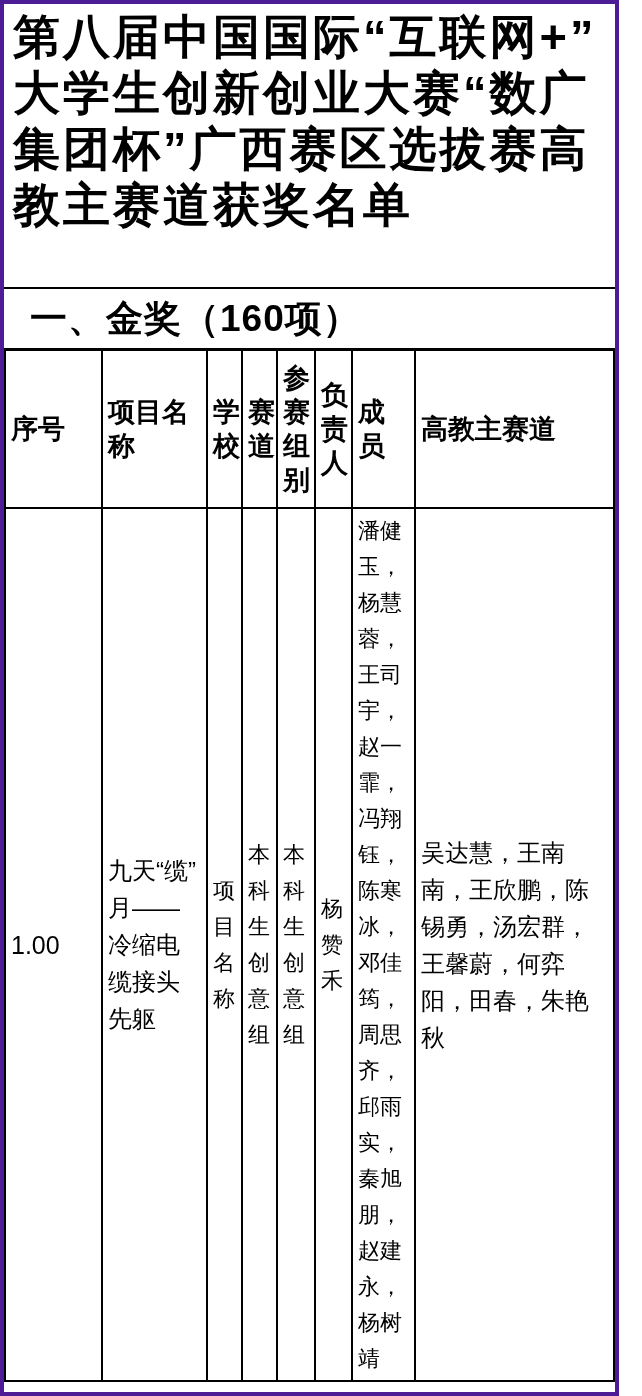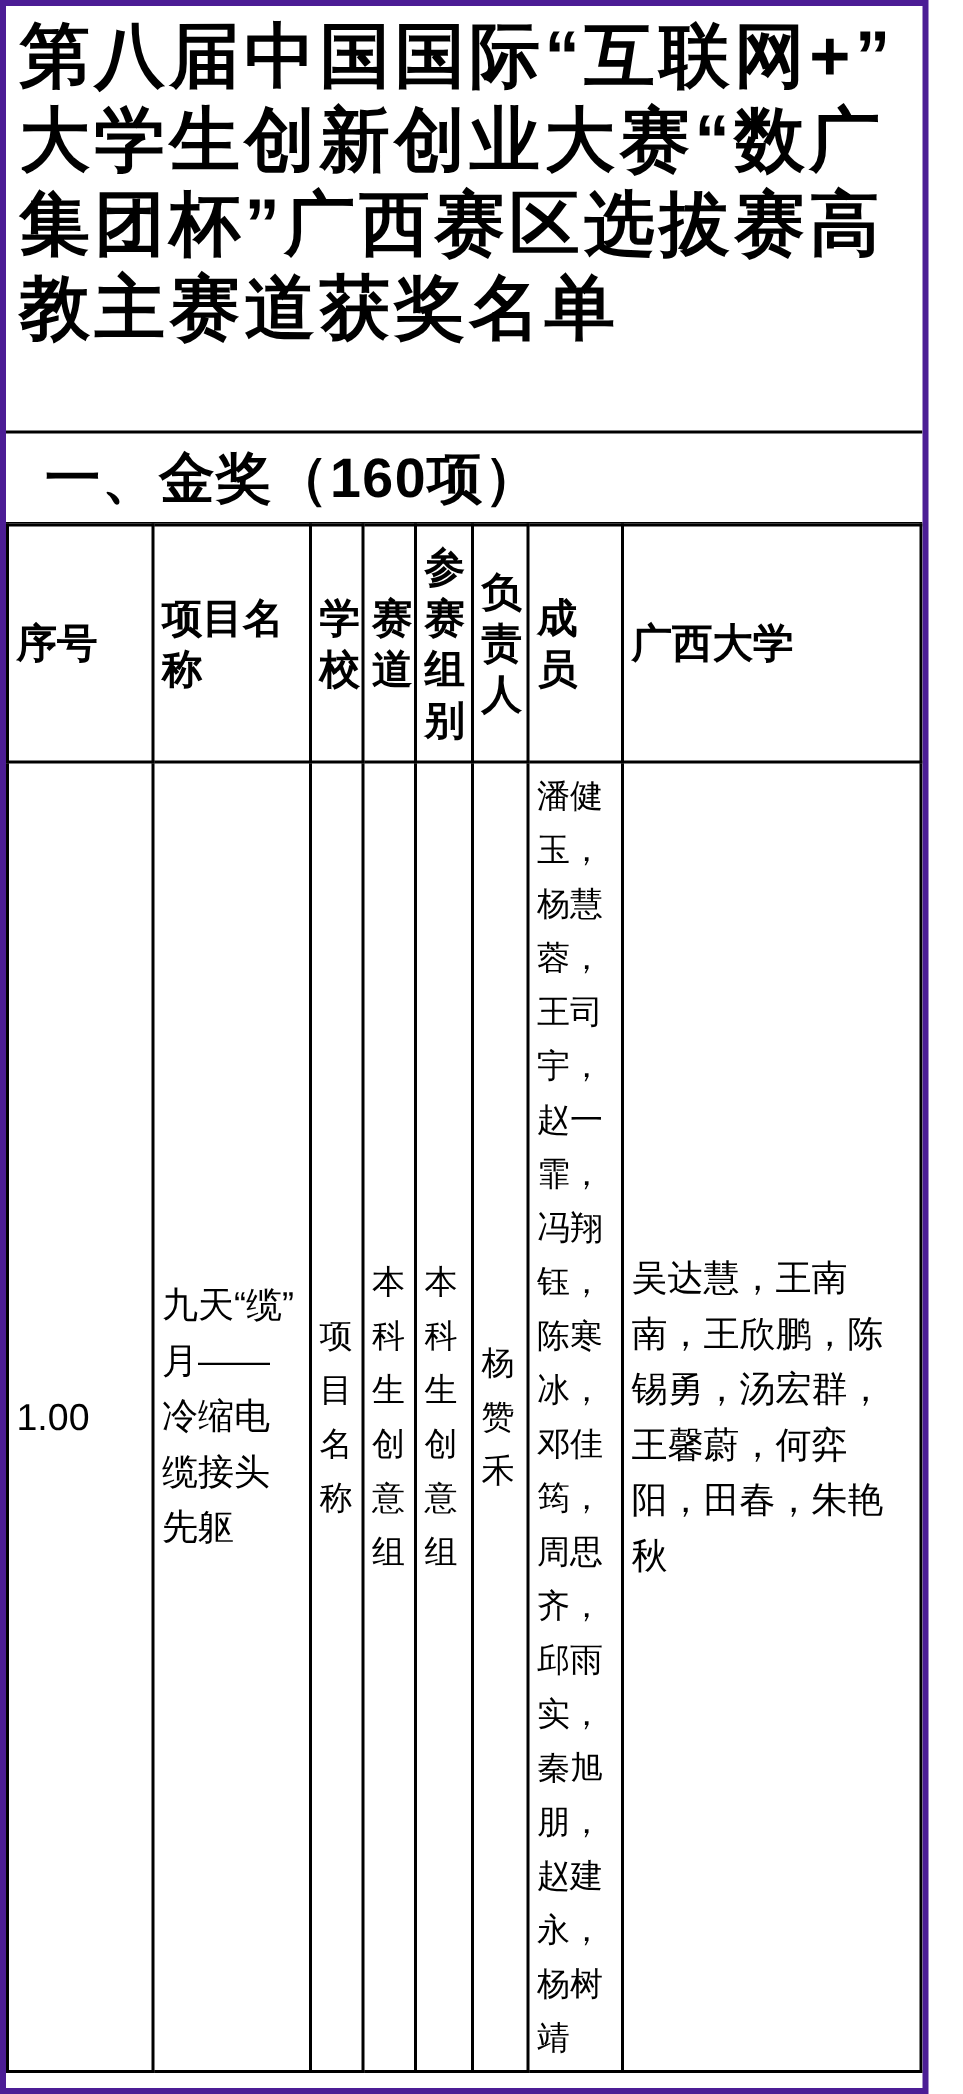--- a/index.html
+++ b/index.html
@@ -89,21 +89,21 @@
     </colgroup>
     <thead>
       <tr>
         <th>序号</th>
         <th>项目名称</th>
         <th>学校</th>
         <th>赛道</th>
         <th>参赛组别</th>
         <th>负责人</th>
         <th>成员</th>
-        <th>广西大学</th>
+        <th>高教主赛道</th>
       </tr>
     </thead>
     <tbody>
       <tr>
         <td class="cell-no">1.00</td>
         <td class="cell-project">九天“缆”月——冷缩电缆接头先躯</td>
         <td class="cell-narrow">项目名称</td>
         <td class="cell-narrow">本科生创意组</td>
         <td class="cell-narrow">本科生创意组</td>
         <td class="cell-narrow">杨赞禾</td>

